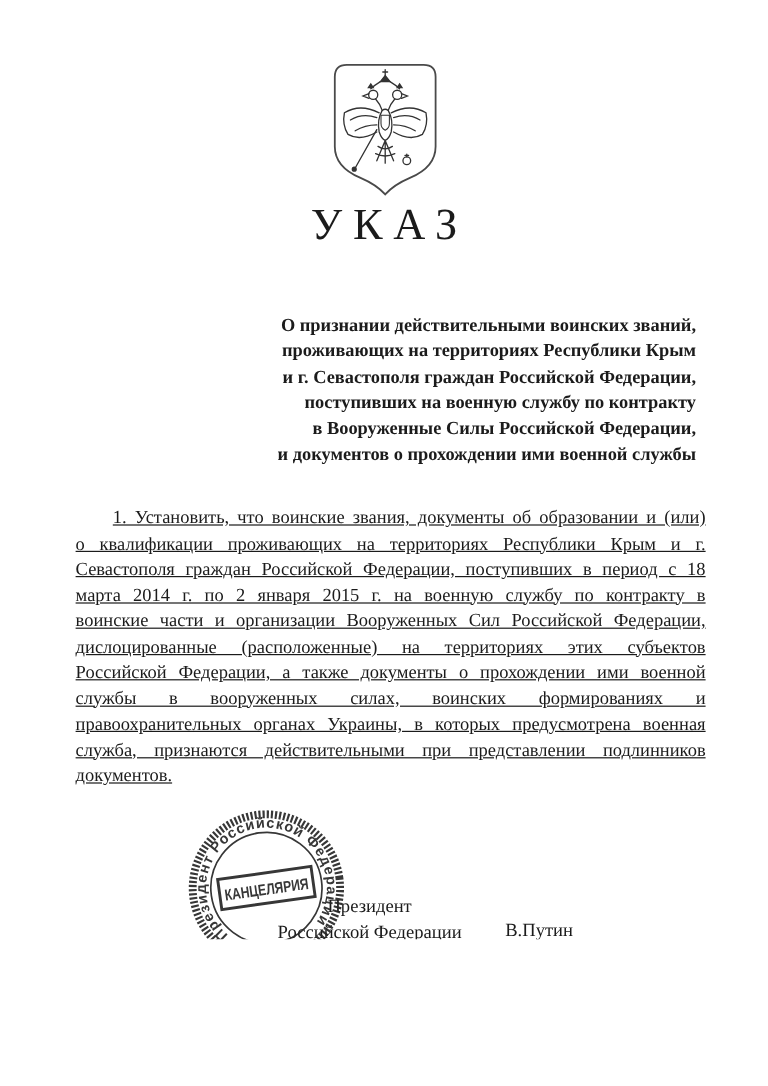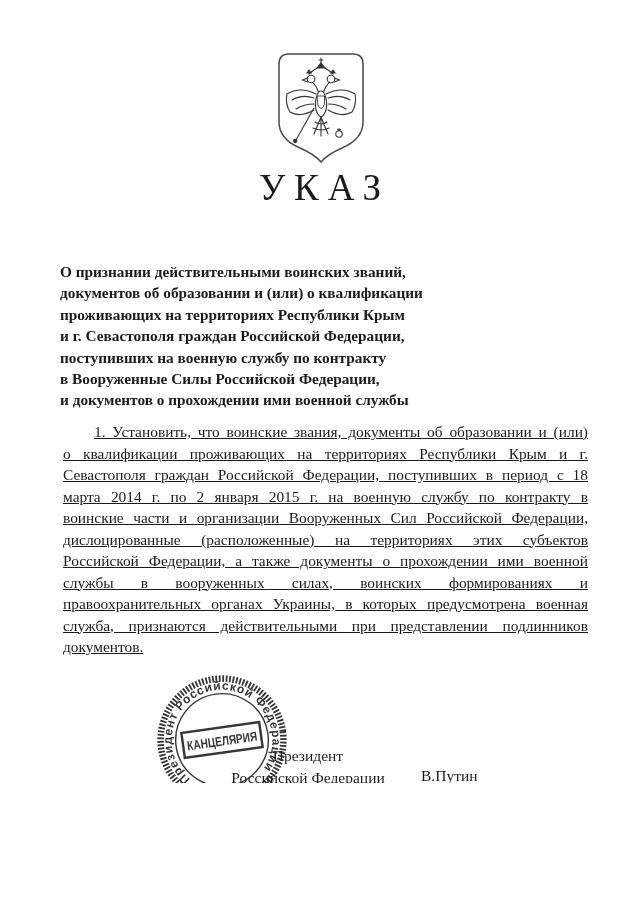--- a/index.html
+++ b/index.html
@@ -10,21 +10,21 @@
   .arms{position:absolute;left:276px;top:52px;width:90px;height:112px;}
   .decree-title{
     position:absolute;top:166px;left:0;width:100%;text-align:center;
     font-size:37px;letter-spacing:9px;padding-left:9px;box-sizing:border-box;
   }
   .issuer-title{
     position:absolute;top:214px;left:0;width:100%;text-align:center;
     font-size:17px;letter-spacing:1.3px;word-spacing:9px;
   }
   .subject{
-    position:absolute;top:261px;left:60px;right:60px;text-align:left;
+    position:absolute;top:261px;left:60px;right:60px;text-align:right;
     font-weight:bold;font-size:15.3px;line-height:21.4px;
   }
   .body-text{
     position:absolute;top:421px;left:63px;width:525px;
     font-size:15.4px;line-height:21.5px;text-align:justify;text-decoration:underline;
   }
   .body-text p{margin:0;text-indent:31px;word-spacing:2.5px;}
   .sig-office{
     position:absolute;top:745px;left:230px;width:156px;text-align:center;
     font-size:15.5px;line-height:22px;
@@ -72,21 +72,20 @@
         <path d="M63,78.8 V76.5 M61.5,77.5 H64.5"></path>
         <path d="M41.5,44 H48.5 V51 Q48.5,55 45,56.5 Q41.5,55 41.5,51 Z" stroke-width="0.9"></path>
       </g>
     </svg>
   </div>
 
   <div class="decree-title">УКАЗ</div>
 
   <div class="subject">
     <div>О признании действительными воинских званий,</div>
-    <div>документов об образовании и (или) о квалификации</div>
     <div>проживающих на территориях Республики Крым</div>
     <div>и г. Севастополя граждан Российской Федерации,</div>
     <div>поступивших на военную службу по контракту</div>
     <div>в Вооруженные Силы Российской Федерации,</div>
     <div>и документов о прохождении ими военной службы</div>
   </div>
 
   <div class="body-text">
     <p>1. Установить, что воинские звания, документы об образовании и (или) о квалификации проживающих на территориях Республики Крым и г. Севастополя граждан Российской Федерации, поступивших в период с 18 марта 2014 г. по 2 января 2015 г. на военную службу по контракту в воинские части и организации Вооруженных Сил Российской Федерации, дислоцированные (расположенные) на территориях этих субъектов Российской Федерации, а также документы о прохождении ими военной службы в вооруженных силах, воинских формированиях и правоохранительных органах Украины, в которых предусмотрена военная служба, признаются действительными при представлении подлинников документов.</p>
   </div>

